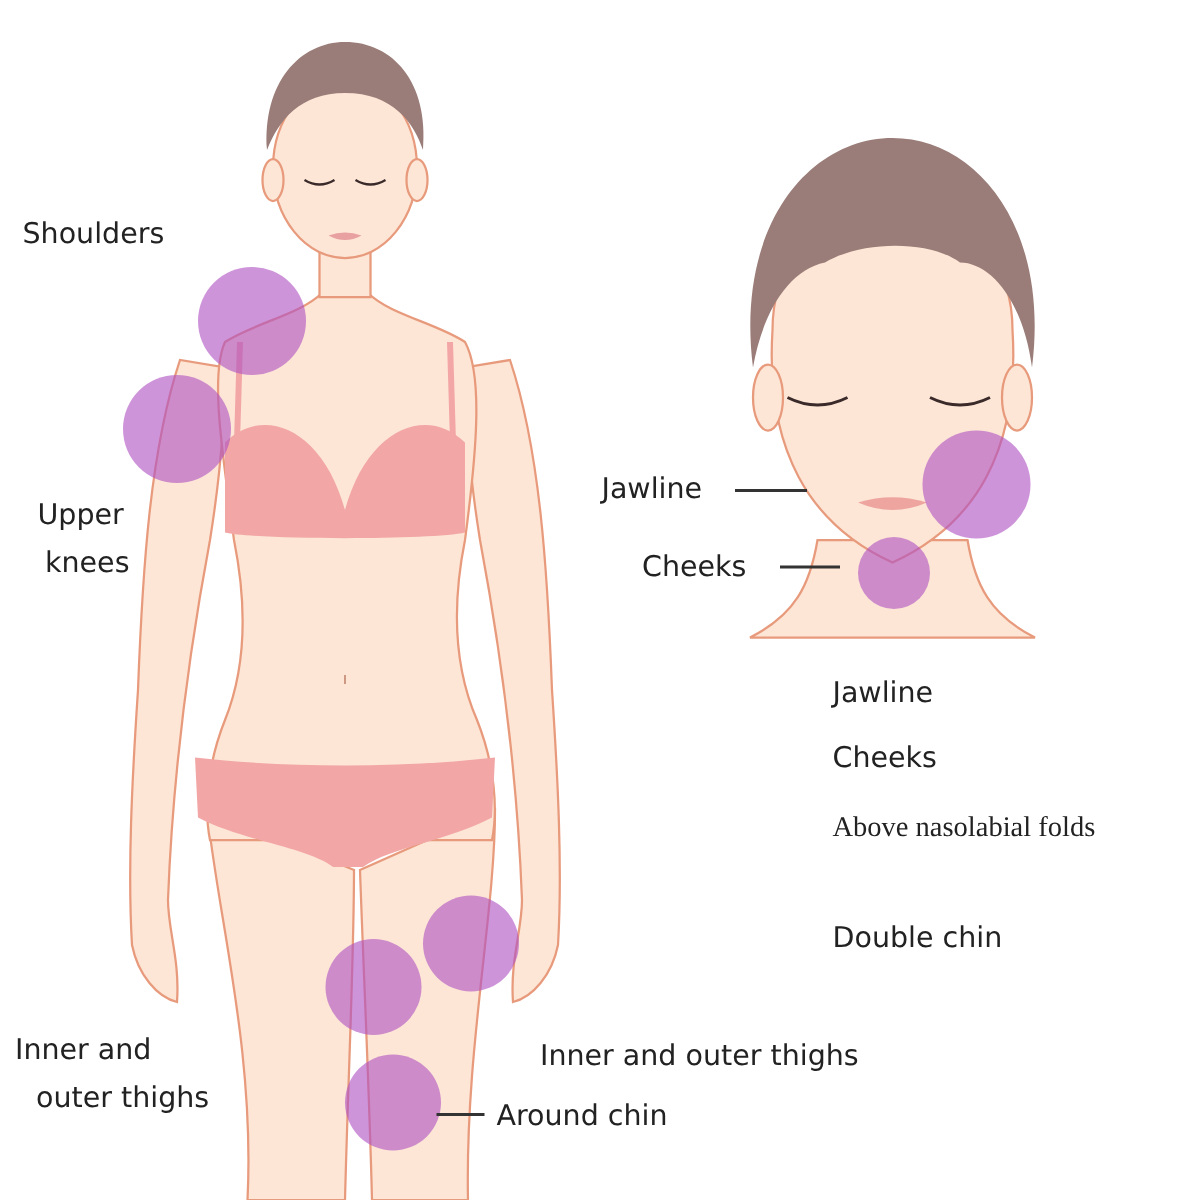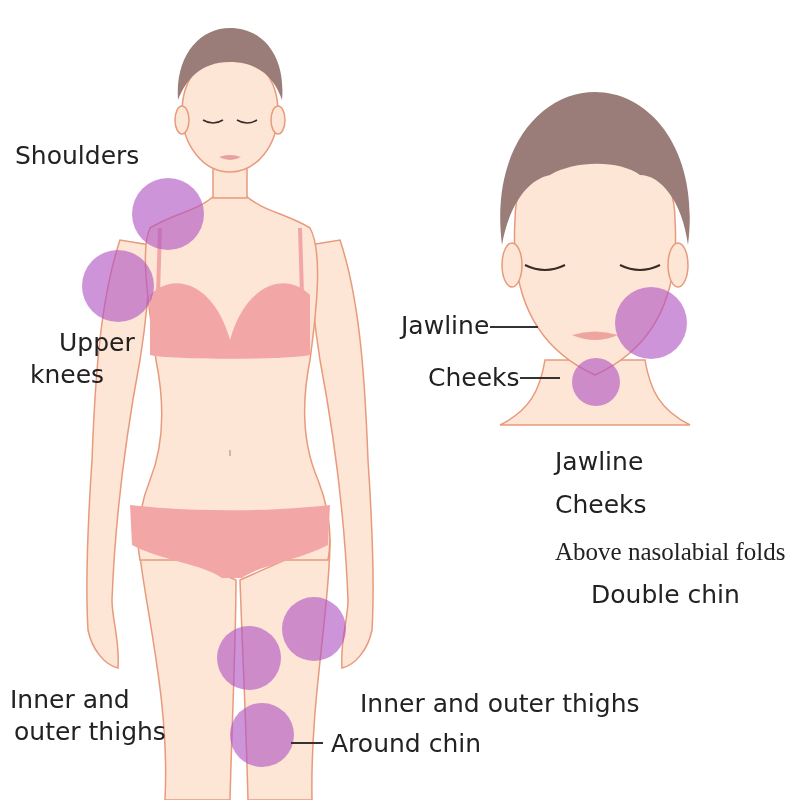--- a/index.html
+++ b/index.html
@@ -1,19 +1,19 @@
 <!DOCTYPE html>
 <html><head>
   <meta charset="utf-8">
   <style>
     html, body { margin: 0; padding: 0; background: #ffffff; }
     body { width: 800px; height: 800px; position: relative; overflow: hidden;
            font-family: "DejaVu Sans", "Liberation Sans", sans-serif; color: #1f1f1f; }
     #art { position: absolute; left: 0; top: 0; width: 800px; height: 800px; }
-    .label { position: absolute; font-size: 25px; line-height: 32px; white-space: nowrap; color: #222; }
+    .label { position: absolute; font-size: 19px; line-height: 32px; white-space: nowrap; color: #222; }
     .leader { position: absolute; height: 1.5px; background: #333; }
     .circle { position: absolute; border-radius: 50%; background: rgba(176, 82, 196, 0.62); }
   </style>
 </head>
 <body>
 
 <svg id="art" viewBox="0 0 800 800" xmlns="http://www.w3.org/2000/svg">
 
   <g stroke="#e89a7c" stroke-width="1.5" fill="#fde6d6">
 
@@ -61,31 +61,31 @@
 
 <div class="circle" style="left:132px;top:178px;width:72px;height:72px;"></div>
 <div class="circle" style="left:82px;top:250px;width:72px;height:72px;"></div>
 <div class="circle" style="left:217px;top:626px;width:64px;height:64px;"></div>
 <div class="circle" style="left:282px;top:597px;width:64px;height:64px;"></div>
 <div class="circle" style="left:230px;top:703px;width:64px;height:64px;"></div>
 <div class="circle" style="left:615px;top:287px;width:72px;height:72px;"></div>
 <div class="circle" style="left:572px;top:358px;width:48px;height:48px;"></div>
 
 <div class="label" style="left:15px;top:140px;">Shoulders</div>
-<div class="label" style="left:25px;top:327px;margin-left:34px;">Upper</div>
+<div class="label" style="left:25px;top:327px;">Upper</div>
 <div class="label" style="left:30px;top:359px;">knees</div>
 <div class="label" style="left:10px;top:684px;">Inner and</div>
-<div class="label" style="left:14px;top:716px;text-align:right;">outer thighs</div>
+<div class="label" style="left:24px;top:716px;text-align:right;">outer thighs</div>
 <div class="label" style="left:332px;top:688px;margin-left:28px;">Inner and outer thighs</div>
 <div class="leader" style="left:291px;top:742px;width:32px;"></div>
 <div class="label" style="left:331px;top:728px;">Around chin</div>
 
 <div class="label" style="left:401px;top:310px;">Jawline</div>
 <div class="leader" style="left:490px;top:326px;width:48px;"></div>
 <div class="label" style="left:428px;top:362px;">Cheeks</div>
 <div class="leader" style="left:520px;top:377px;width:40px;"></div>
 
 <div>
   <div class="label" style="left:555px;top:446px;">Jawline</div>
   <div class="label" style="left:555px;top:489px;">Cheeks</div>
   <div class="label" style="left:555px;top:536px;font-family:Liberation Serif, serif;">Above nasolabial folds</div>
-  <div class="label" style="left:555px;top:579px;margin-left:36px;">Double chin</div>
+  <div class="label" style="left:555px;top:609px;">Double chin</div>
 </div>
 
 </body></html>

